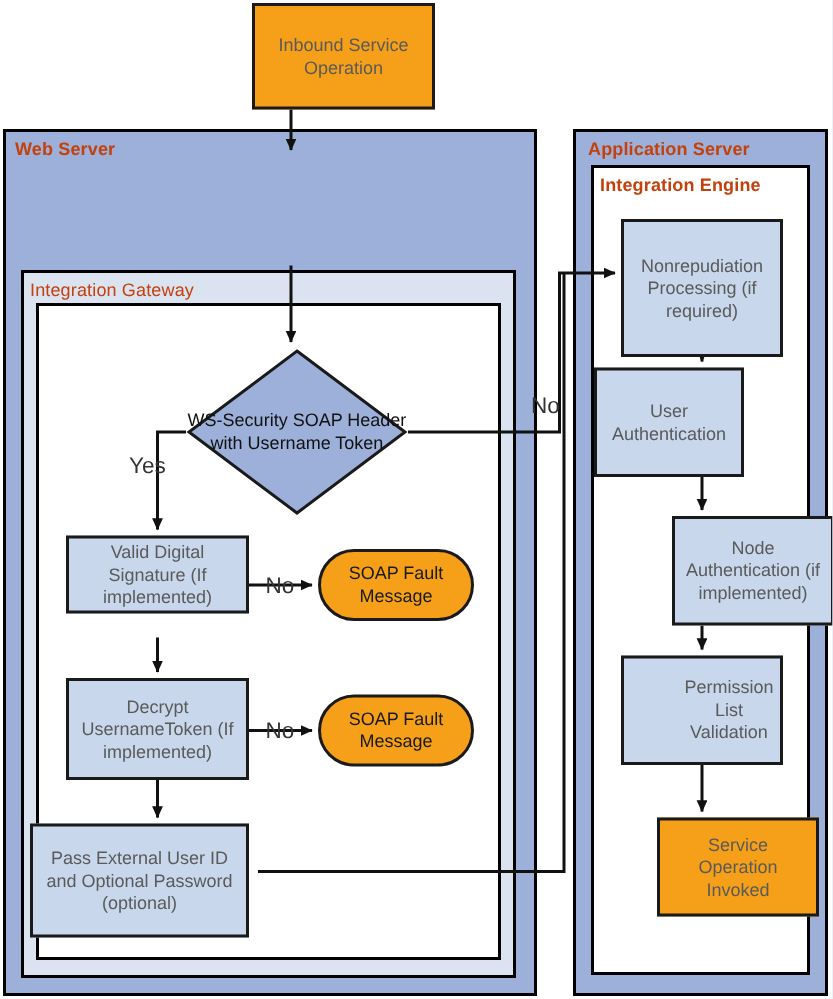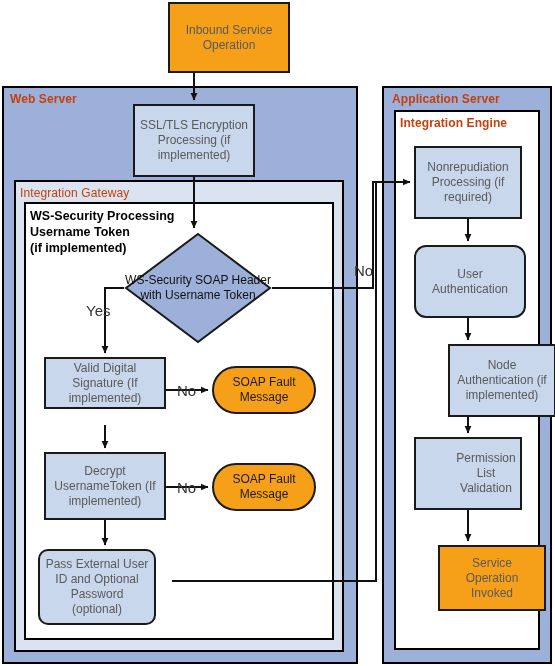--- a/index.html
+++ b/index.html
@@ -94,25 +94,25 @@
     border-radius: 26px;
     color: #1a1a1a;
   }
   .node .txt { display: block; width: 100%; }
 
   
   .n-inbound     { left: 133px; top: 2px;   width: 122px; height: 71px; margin-left: 35px; }
   .n-ssl         { left: 133px; top: 104px; width: 122px; height: 73px; }
   .n-validsig    { left: 44px;  top: 357px; width: 122px; height: 52px; }
   .n-decrypt     { left: 44px;  top: 452px; width: 122px; height: 68px; }
-  .n-passext     { left: 38px;  top: 549px; width: 118px; height: 76px; border-radius: 10px; }
+  .n-passext     { left: 20px;  top: 549px; width: 146px; height: 76px; }
   .n-fault1      { left: 212px; top: 366px; width: 104px; height: 48px; }
   .n-fault2      { left: 212px; top: 463px; width: 104px; height: 48px; }
-  .n-nonrep      { left: 414px; top: 146px; width: 108px; height: 73px; }
-  .n-userauth    { left: 414px; top: 245px; width: 112px; height: 73px; border-radius: 12px; }
+  .n-nonrep      { left: 414px; top: 146px; width: 108px; height: 92px; }
+  .n-userauth    { left: 396px; top: 245px; width: 100px; height: 73px; }
   .n-nodeauth    { left: 414px; top: 344px; width: 108px; height: 73px; margin-left: 34px; }
   .n-permission  { left: 414px; top: 437px; width: 108px; height: 73px; padding-left: 40px; }
   .n-svcinvoked  { left: 414px; top: 545px; width: 108px; height: 66px; margin-left: 24px; }
 
   
   .diamond-wrap {
     position: absolute;
     left: 124px;
     top: 232px;
     width: 148px;
@@ -164,25 +164,20 @@
   <div class="panel panel-appserver"></div>
   <div class="panel panel-gateway"></div>
   <div class="panel panel-engine"></div>
   <div class="panel panel-wssec"></div>
 
   <div class="panel-label lbl-webserver">Web Server</div>
   <div class="panel-label lbl-appserver">Application Server</div>
   <div class="panel-label lbl-gateway plain">Integration Gateway</div>
   <div class="panel-label lbl-engine">Integration Engine</div>
 
-  <div class="wssec-title">
-    <div>WS-Security Processing</div>
-    <div>Username Token</div>
-    <div>(if implemented)</div>
-  </div>
 
   <svg class="edges" viewBox="0 0 555 666">
     <defs>
       <marker id="arrow" markerWidth="9" markerHeight="9" refX="7.5" refY="3.6" orient="auto" markerUnits="userSpaceOnUse">
         <path d="M0,0 L8,3.6 L0,7.2 z" fill="#111111"></path>
       </marker>
     </defs>
     <g stroke="#111111" stroke-width="2" fill="none">
 
       <path d="M194,73 L194,100" marker-end="url(#arrow)"></path>
@@ -212,23 +207,20 @@
 
   <div class="edge-label el-yes">Yes</div>
   <div class="edge-label el-no1">No</div>
   <div class="edge-label el-no2">No</div>
   <div class="edge-label el-no-big">No</div>
 
   <div class="node terminator n-inbound">
     <span class="txt">Inbound Service Operation</span>
   </div>
 
-  <div class="node process n-ssl">
-    <span class="txt">SSL/TLS Encryption Processing (if implemented)</span>
-  </div>
 
   <div class="diamond-wrap">
     <svg viewBox="0 0 148 112">
       <polygon points="74,2 146,56 74,110 2,56" fill="#9db0d9" stroke="#1a1a1a" stroke-width="2"></polygon>
     </svg>
     <div class="diamond-text">WS-Security SOAP Header with Username Token</div>
   </div>
 
   <div class="node process n-validsig">
     <span class="txt">Valid Digital Signature (If implemented)</span>

